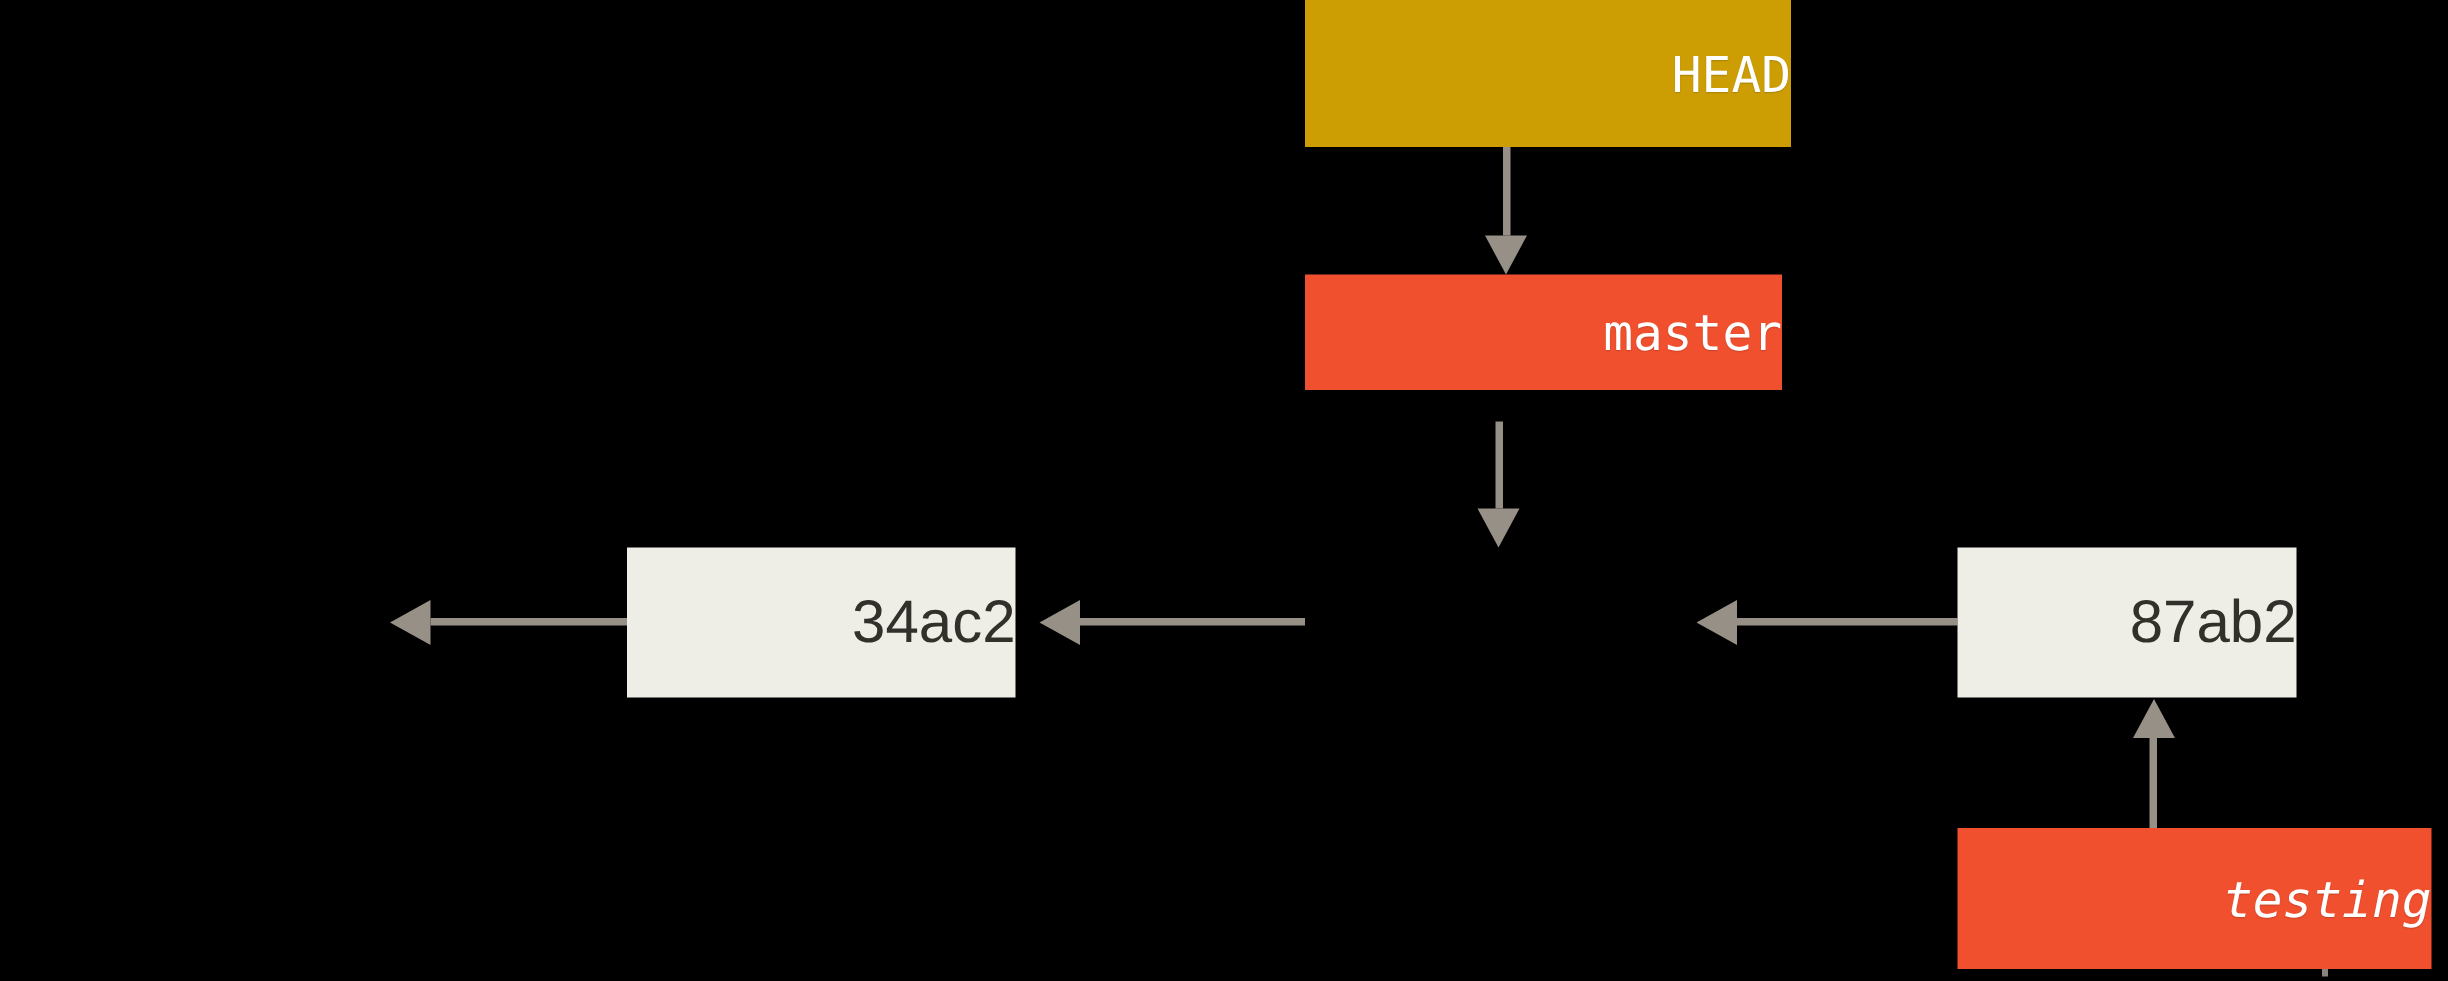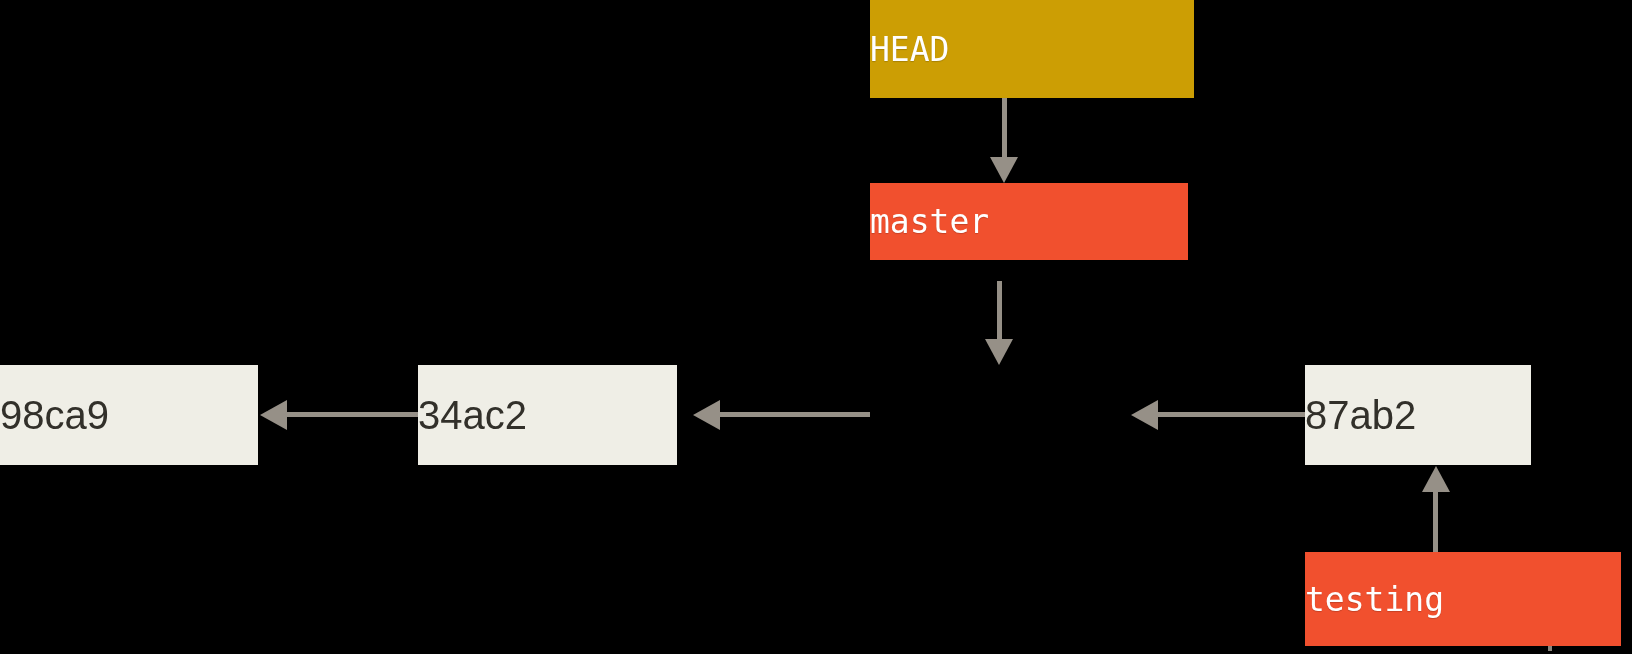--- a/index.html
+++ b/index.html
@@ -18,31 +18,31 @@
     width: 1632px;
     height: 654px;
     background: var(--background);
     overflow: hidden;
     font-family: "DejaVu Sans Mono", monospace;
   }
   .box {
     position: absolute;
     display: flex;
     align-items: center;
-    justify-content: flex-start;
+    justify-content: flex-end;
   }
   .ref-box {
     color: var(--ref-text);
     font-family: "DejaVu Sans Mono", monospace;
     font-size: 33px;
     text-shadow: 0 1px 1px rgba(0,0,0,0.18);
   }
   .head-box    { left: 870px;  top: 0;      width: 324px; height: 98px; background: var(--head-fill); }
   .master-box  { left: 870px;  top: 183px;  width: 318px; height: 77px; background: var(--branch-fill); }
-  .testing-box { left: 1305px; top: 552px;  width: 316px; height: 94px; background: var(--branch-fill); }
+  .testing-box { left: 1305px; top: 552px;  width: 316px; height: 94px; background: var(--branch-fill); font-style: italic; }
 
   .commit-box {
     top: 365px;
     height: 100px;
     background: var(--commit-fill);
     color: var(--commit-text);
     font-family: "Liberation Sans", sans-serif;
     font-size: 40px;
   }
   .commit-98ca9 { left: 0;      width: 258px; }
@@ -101,23 +101,20 @@
   <div class="stem a1-stem"></div>
   <div class="tip tip-down a1-tip"></div>
 
   <div class="box ref-box master-box">
     <span>master</span>
   </div>
 
   <div class="stem a2-stem"></div>
   <div class="tip tip-down a2-tip"></div>
 
-  <div class="box commit-box commit-98ca9">
-    <span>98ca9</span>
-  </div>
 
   <div class="tip tip-left a3-tip"></div>
   <div class="stem a3-stem"></div>
 
   <div class="box commit-box commit-34ac2">
     <span>34ac2</span>
   </div>
 
   <div class="tip tip-left a4-tip"></div>
   <div class="stem a4-stem"></div>

